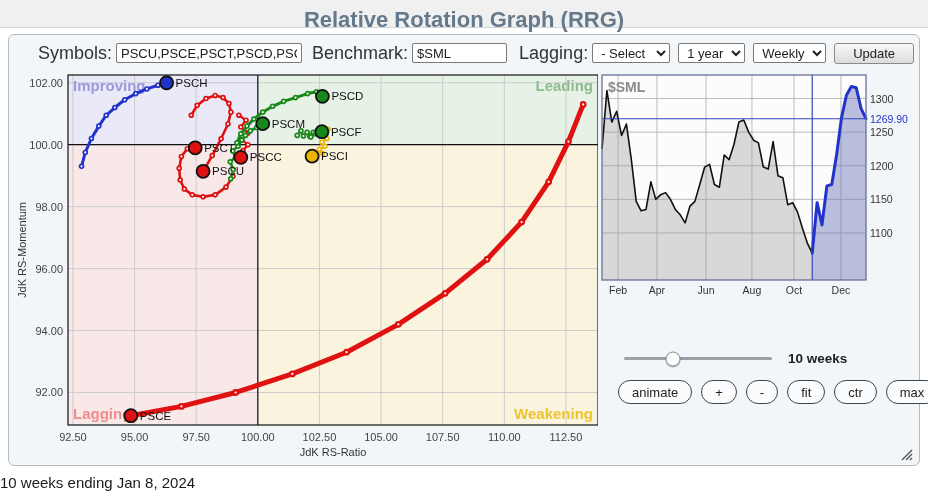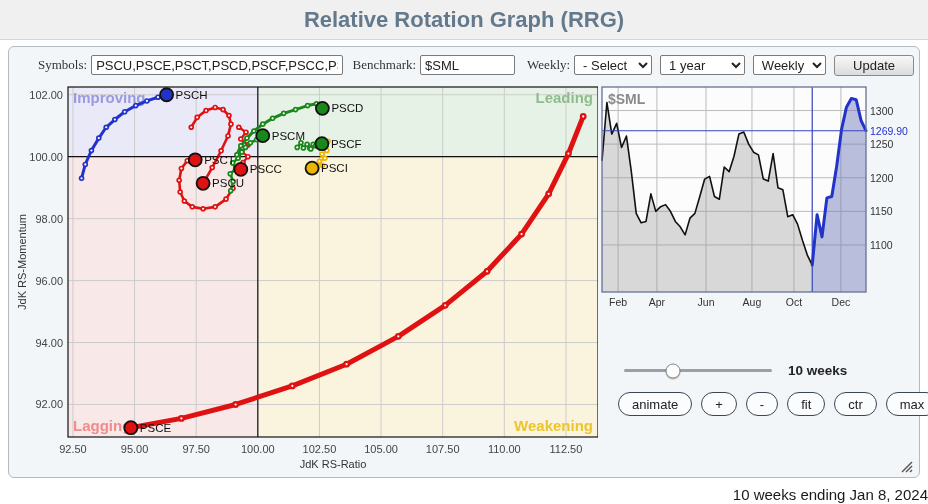--- a/index.html
+++ b/index.html
@@ -1,24 +1,24 @@
 <!DOCTYPE html>
 <html><head>
 <meta charset="utf-8">
 <style>
   * { margin:0; padding:0; box-sizing:border-box; }
   html,body { width:928px; background:#ffffff; font-family:"Liberation Sans", sans-serif; }
-  .header { width:928px; height:40px; background:#f0f0f0; border-bottom:1px solid #d5d5d5; text-align:center; }
+  .header { width:928px; height:28px; background:#f0f0f0; border-bottom:1px solid #d5d5d5; text-align:center; }
   .header h1 { font-size:22px; font-weight:bold; color:#64798c; line-height:40px; }
   .app-box {
     position:relative; margin:6px 8px 4px 8px; width:912px; height:432px;
     background:#f3f6f9; border:1px solid #b3bac0; border-radius:6px; padding:5px 5px 0 5px;
   }
   .toolbar { display:flex; align-items:center; margin:2px 0 3px 24px; height:22px; }
-  .toolbar label { font-size:13px; color:#333; margin-right:4px;font-family:Liberation Serif, serif; }
+  .toolbar label { font-size:18px; color:#333; margin-right:4px; }
   .toolbar input, .toolbar select {
     font-size:13px; color:#222; background:#fff; border:1px solid #7a7a7a; border-radius:2px;
     height:20px; padding:0 4px; font-family:"Liberation Sans", sans-serif;
   }
   .symbols-input { width:262px; }
   .benchmark-input { width:95px; margin-right:12px; }
   .toolbar .lbl2 { margin-left:10px; }
   .toolbar select { margin-right:8px; }
   .update-btn {
     font-size:13px; color:#222; background:linear-gradient(#f8f8f8,#dcdcdc);
@@ -34,37 +34,37 @@
     border:1px solid #888; border-radius:50%; transform:translate(-50%,-50%);
     box-shadow:0 1px 1px rgba(0,0,0,.25); cursor:pointer;
   }
   .slider-value { font-size:13.5px; color:#222; margin-left:6px;font-weight:bold; }
   .buttons-row { display:flex; align-items:flex-end; margin-top:14px; margin-left:20px; gap:9px; }
   .pill-btn {
     font-size:13px; color:#222; background:#fbfcfd; border:1.5px solid #3c4650; border-radius:13px;
     height:24px; padding:0 13px; cursor:pointer; font-family:"Liberation Sans", sans-serif;
   }
   .resize-handle { position:absolute; right:5px; bottom:3px; cursor:nwse-resize; }
-  .caption { text-align:right; font-size:15px; color:#1a1a1a; margin-top:8px; }
+  .caption { text-align:left; font-size:15px; color:#1a1a1a; margin-top:8px; }
   svg text { font-family:"Liberation Sans", sans-serif; }
 </style>
 </head>
 <body>
 
 <div class="header">
   <h1>Relative Rotation Graph (RRG)</h1>
 </div>
 
 <div class="app-box">
   <div class="toolbar">
     <label>Symbols:</label>
     <input class="symbols-input" type="text" value="PSCU,PSCE,PSCT,PSCD,PSCF,PSCC,PSCM,PSC" style="">
     <label class="lbl2">Benchmark:</label>
     <input class="benchmark-input" type="text" value="$SML" style="">
-    <label>Weekly:</label>
+    <label>Lagging:</label>
     <select style="width:78px">
       <option>- Select -</option>
     </select>
     <select style="width:88px">
       <option>1 year</option>
     </select>
     <select style="width:76px">
       <option>Weekly</option>
     </select>
     <button class="update-btn">Update</button>

